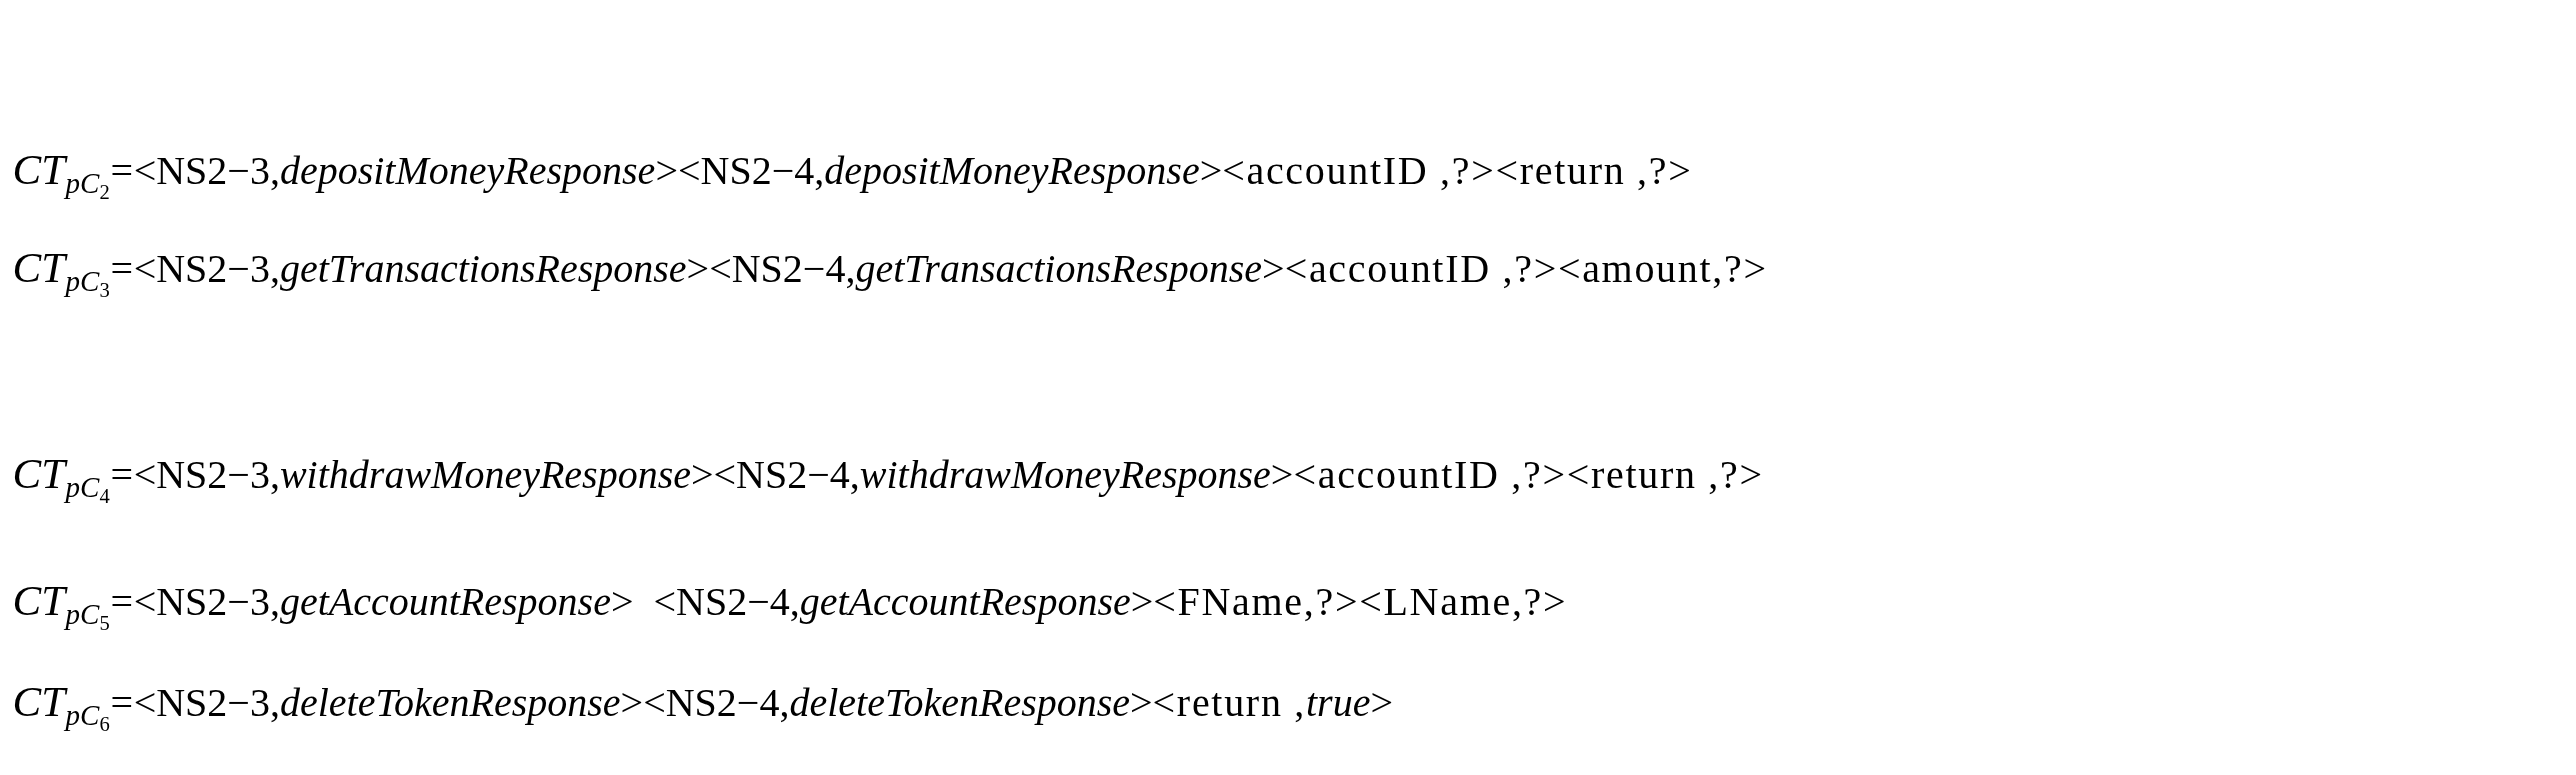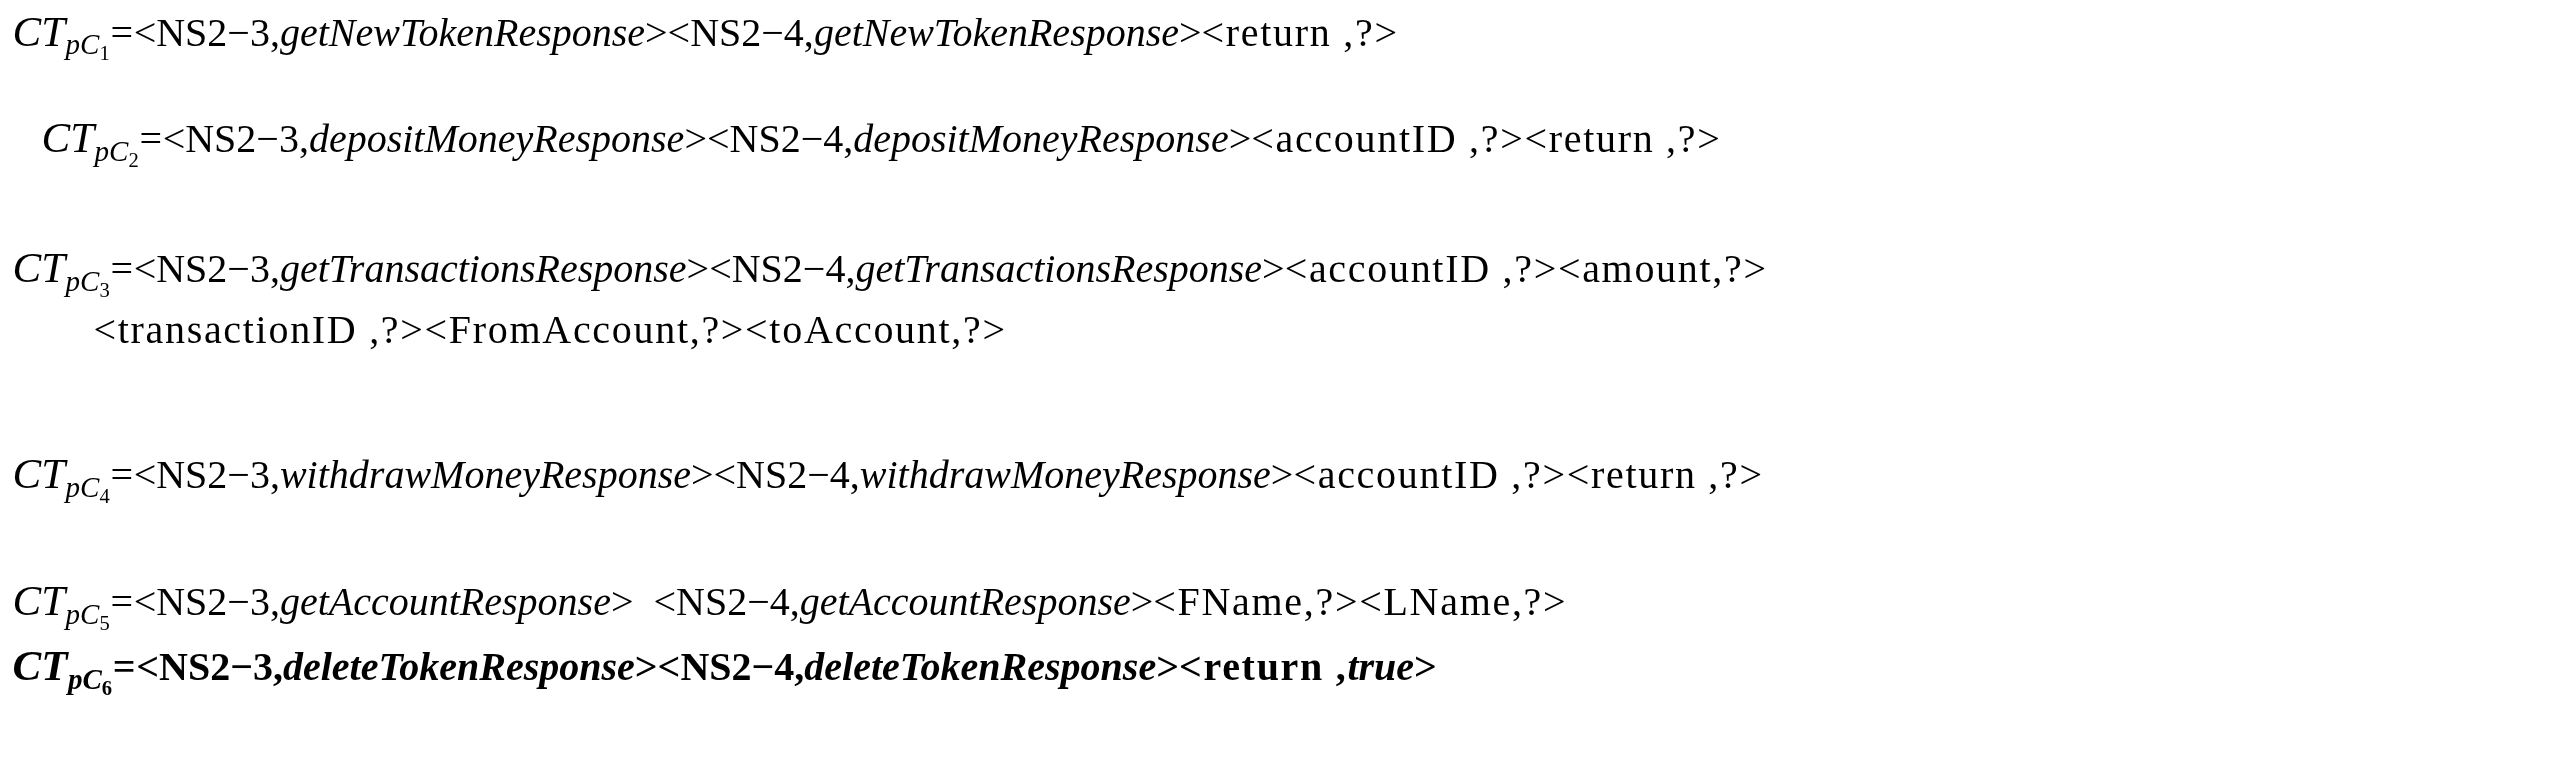--- a/index.html
+++ b/index.html
@@ -82,52 +82,44 @@
     font-size: 40px;
   }
 
   
   .cont {
     padding-left: 81px;
   }
 
   
   #eq1 { top: 9.6px;   }
-  #eq2 { top: 116px; margin-left: 29px;  }
+  #eq2 { top: 148px;  }
   #eq3 { top: 246px;  }
   #eq4 { top: 452px;  }
   #eq5 { top: 579px;  }
-  #eq6 { top: 644px; font-weight: bold;  }
+  #eq6 { top: 680px;  }
 
   
   #eq3 .eq-line + .eq-line { margin-top: 9.6px; }
 </style>
 </head>
 <body>
 
 <div id="sheet">
 
-  <div class="eq-block" id="eq1">
-    <span class="eq-line">
-      <span class="lhs">CT<span class="sub1">pC<span class="sub2">1</span></span></span><span class="eqsign">=</span><span class="rhs"><span class="up">&lt;NS2−3,</span><span class="it">getNewTokenResponse</span><span class="up">&gt;&lt;NS2−4,</span><span class="it">getNewTokenResponse</span><span class="up">&gt;</span><span class="up wide">&lt;return ,?&gt;</span></span>
-    </span>
-  </div>
 
   <div class="eq-block" id="eq2">
     <span class="eq-line">
       <span class="lhs">CT<span class="sub1">pC<span class="sub2">2</span></span></span><span class="eqsign">=</span><span class="rhs"><span class="up">&lt;NS2−3,</span><span class="it">depositMoneyResponse</span><span class="up">&gt;&lt;NS2−4,</span><span class="it">depositMoneyResponse</span><span class="up">&gt;</span><span class="up wide">&lt;accountID ,?&gt;&lt;return ,?&gt;</span></span>
     </span>
   </div>
 
   <div class="eq-block" id="eq3">
     <span class="eq-line">
       <span class="lhs">CT<span class="sub1">pC<span class="sub2">3</span></span></span><span class="eqsign">=</span><span class="rhs"><span class="up">&lt;NS2−3,</span><span class="it">getTransactionsResponse</span><span class="up">&gt;&lt;NS2−4,</span><span class="it">getTransactionsResponse</span><span class="up">&gt;</span><span class="up wide">&lt;accountID ,?&gt;&lt;amount,?&gt;</span></span>
-    </span>
-    <span class="eq-line cont">
-      <span class="rhs"><span class="up wide">&lt;transactionID ,?&gt;&lt;FromAccount,?&gt;&lt;toAccount,?&gt;</span></span>
     </span>
   </div>
 
   <div class="eq-block" id="eq4">
     <span class="eq-line">
       <span class="lhs">CT<span class="sub1">pC<span class="sub2">4</span></span></span><span class="eqsign">=</span><span class="rhs"><span class="up">&lt;NS2−3,</span><span class="it">withdrawMoneyResponse</span><span class="up">&gt;&lt;NS2−4,</span><span class="it">withdrawMoneyResponse</span><span class="up">&gt;</span><span class="up wide">&lt;accountID ,?&gt;&lt;return ,?&gt;</span></span>
     </span>
   </div>
 
   <div class="eq-block" id="eq5">

